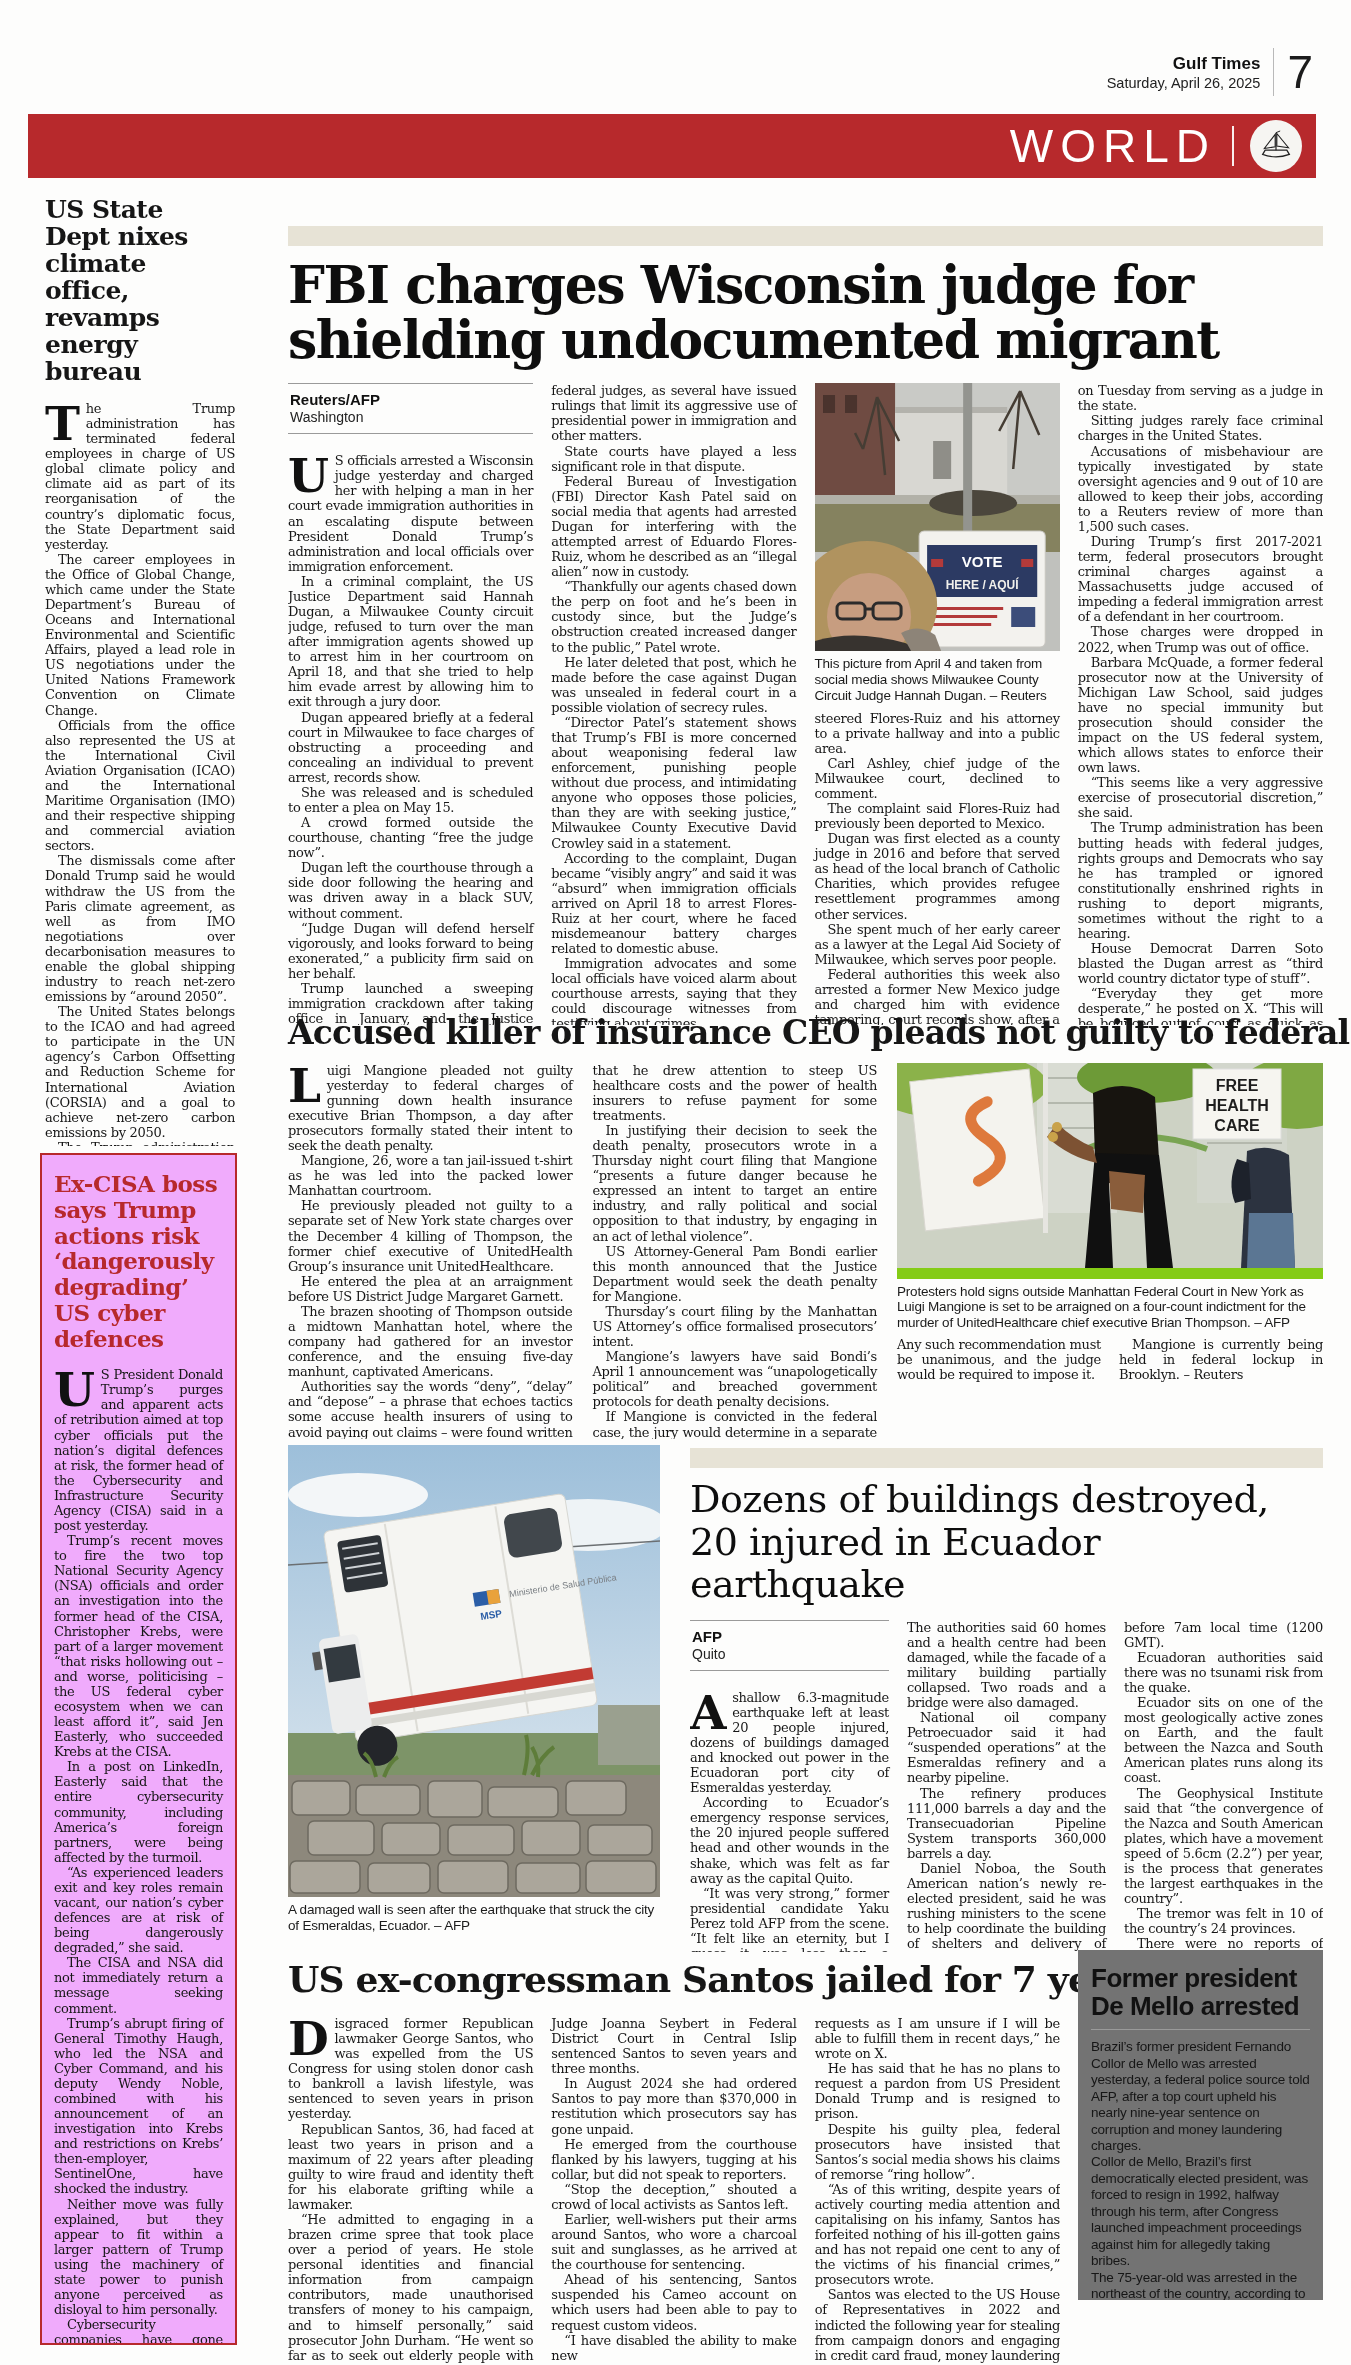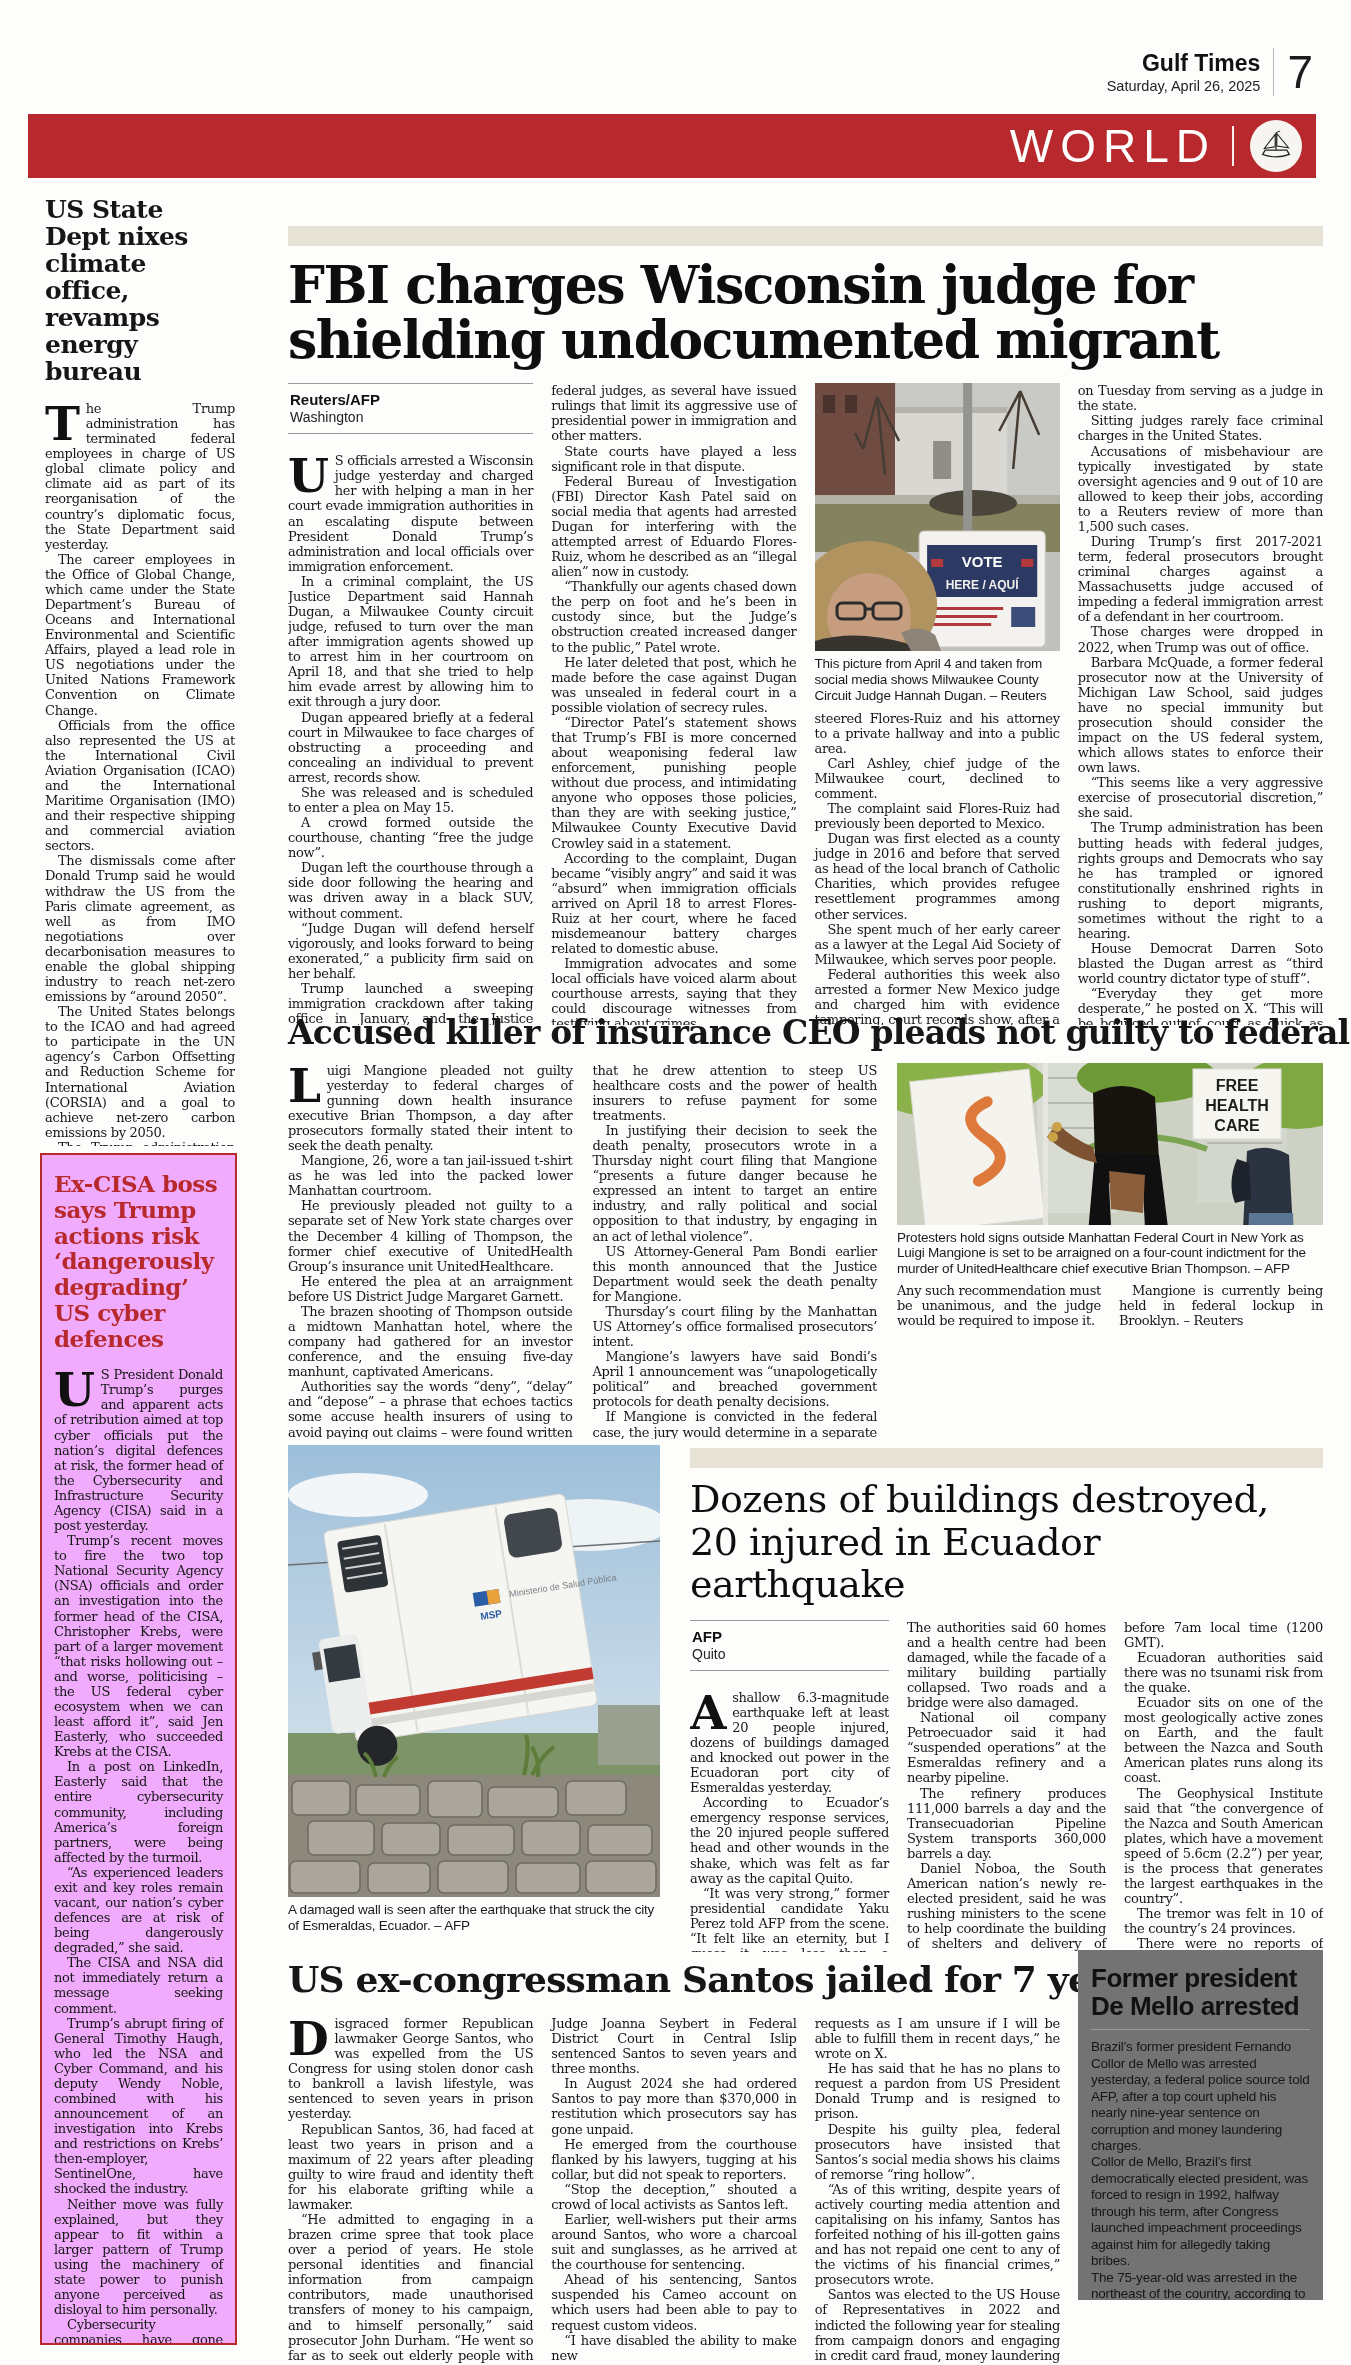--- a/index.html
+++ b/index.html
@@ -1,21 +1,21 @@
 <!DOCTYPE html>
 <html><head>
 <meta charset="utf-8">
 <style>
   html,body{margin:0;padding:0;background:#ffffff;}
   .page{position:relative;width:1351px;height:2365px;background:#fdfdfc;overflow:hidden;
         font-family:"DejaVu Serif",serif;color:#161616;}
   
   .masthead{position:absolute;top:48px;right:38px;display:flex;align-items:center;gap:13px;}
   .m-text{text-align:right;font-family:"Liberation Sans",sans-serif;}
-  .m-name{font-size:23px;font-weight:bold;color:#111;}
+  .m-name{font-size:17px;font-weight:bold;color:#111;}
   .m-date{font-size:14.5px;color:#222;margin-top:1px;}
   .m-div{width:1px;height:48px;background:#b9b9b9;}
   .m-page{font-family:"Liberation Sans",sans-serif;font-size:46px;font-weight:300;color:#1c1c1c;line-height:1;}
   
   .banner{position:absolute;left:28px;top:114px;width:1288px;height:64px;background:#b7292c;
           display:flex;justify-content:flex-end;align-items:center;gap:16px;padding-right:14px;box-sizing:border-box;}
   .b-title{font-family:"Liberation Sans",sans-serif;font-weight:200;font-size:46px;color:#fff;
            letter-spacing:7px;line-height:1;}
   .b-sep{width:2px;height:40px;background:rgba(255,255,255,.92);}
   .b-logo{width:52px;height:52px;border-radius:50%;background:#f6f5f2;display:flex;align-items:center;justify-content:center;}
@@ -229,21 +229,21 @@
         </div>
       <div class="body">
           <p class="para first">that he drew attention to steep US healthcare costs and the power of health insurers to refuse payment for some treatments.</p>
           <p class="para">In justifying their decision to seek the death penalty, prosecutors wrote in a Thursday night court filing that Mangione “presents a future danger because he expressed an intent to target an entire industry, and rally political and social opposition to that industry, by engaging in an act of lethal violence”.</p>
           <p class="para">US Attorney-General Pam Bondi earlier this month announced that the Justice Department would seek the death penalty for Mangione.</p>
           <p class="para">Thursday’s court filing by the Manhattan US Attorney’s office formalised prosecutors’ intent.</p>
           <p class="para">Mangione’s lawyers have said Bondi’s April 1 announcement was “unapologetically political” and breached government protocols for death penalty decisions.</p>
           <p class="para">If Mangione is convicted in the federal case, the jury would determine in a separate phase of the trial whether to recommend the death penalty.</p>
         </div>
       <div>
-        <div class="photo-frame" style="height:162px">
+        <div class="photo-frame" style="height:216px">
           <svg width="100%" height="205" viewBox="0 0 426 205" preserveAspectRatio="none">
             <rect width="426" height="205" fill="#cdd2c4"></rect>
             <rect x="140" y="0" width="80" height="150" fill="#d9dcd3"></rect>
             <rect x="300" y="0" width="90" height="140" fill="#d2d6cc"></rect>
             <g stroke="#b4b8ad" stroke-width="2">
               <line x1="150" y1="15" x2="215" y2="15"></line>
                 <line x1="150" y1="40" x2="215" y2="40"></line>
               <line x1="150" y1="65" x2="215" y2="65"></line>
                 <line x1="310" y1="20" x2="385" y2="20"></line>
               <line x1="310" y1="50" x2="385" y2="50"></line>

